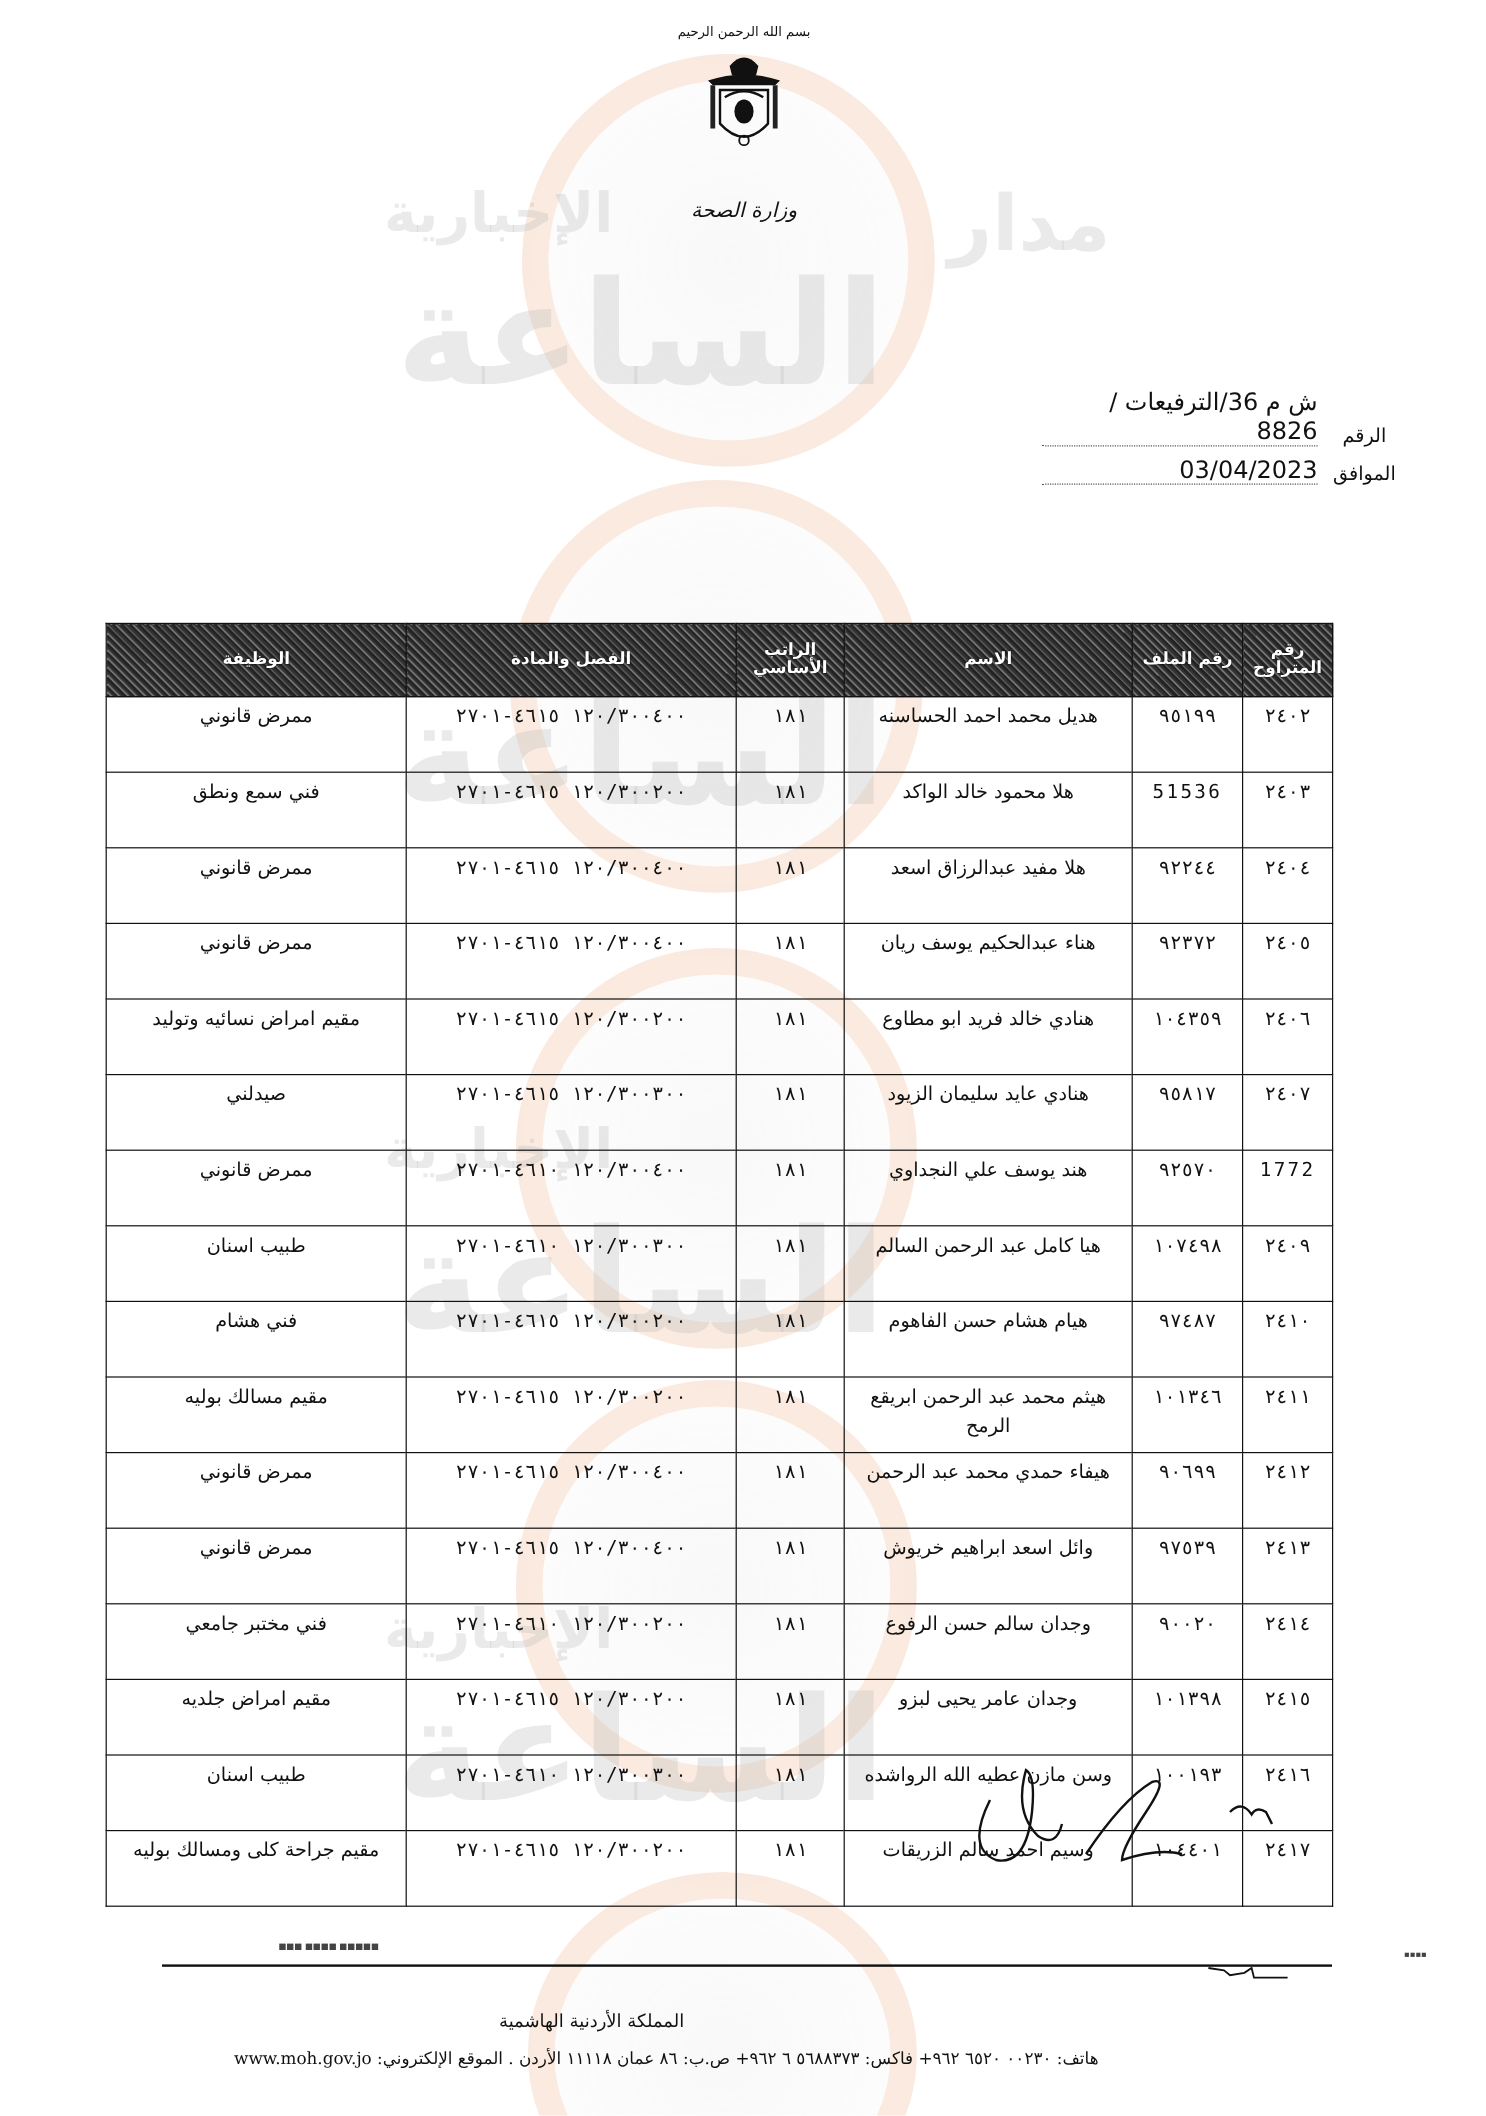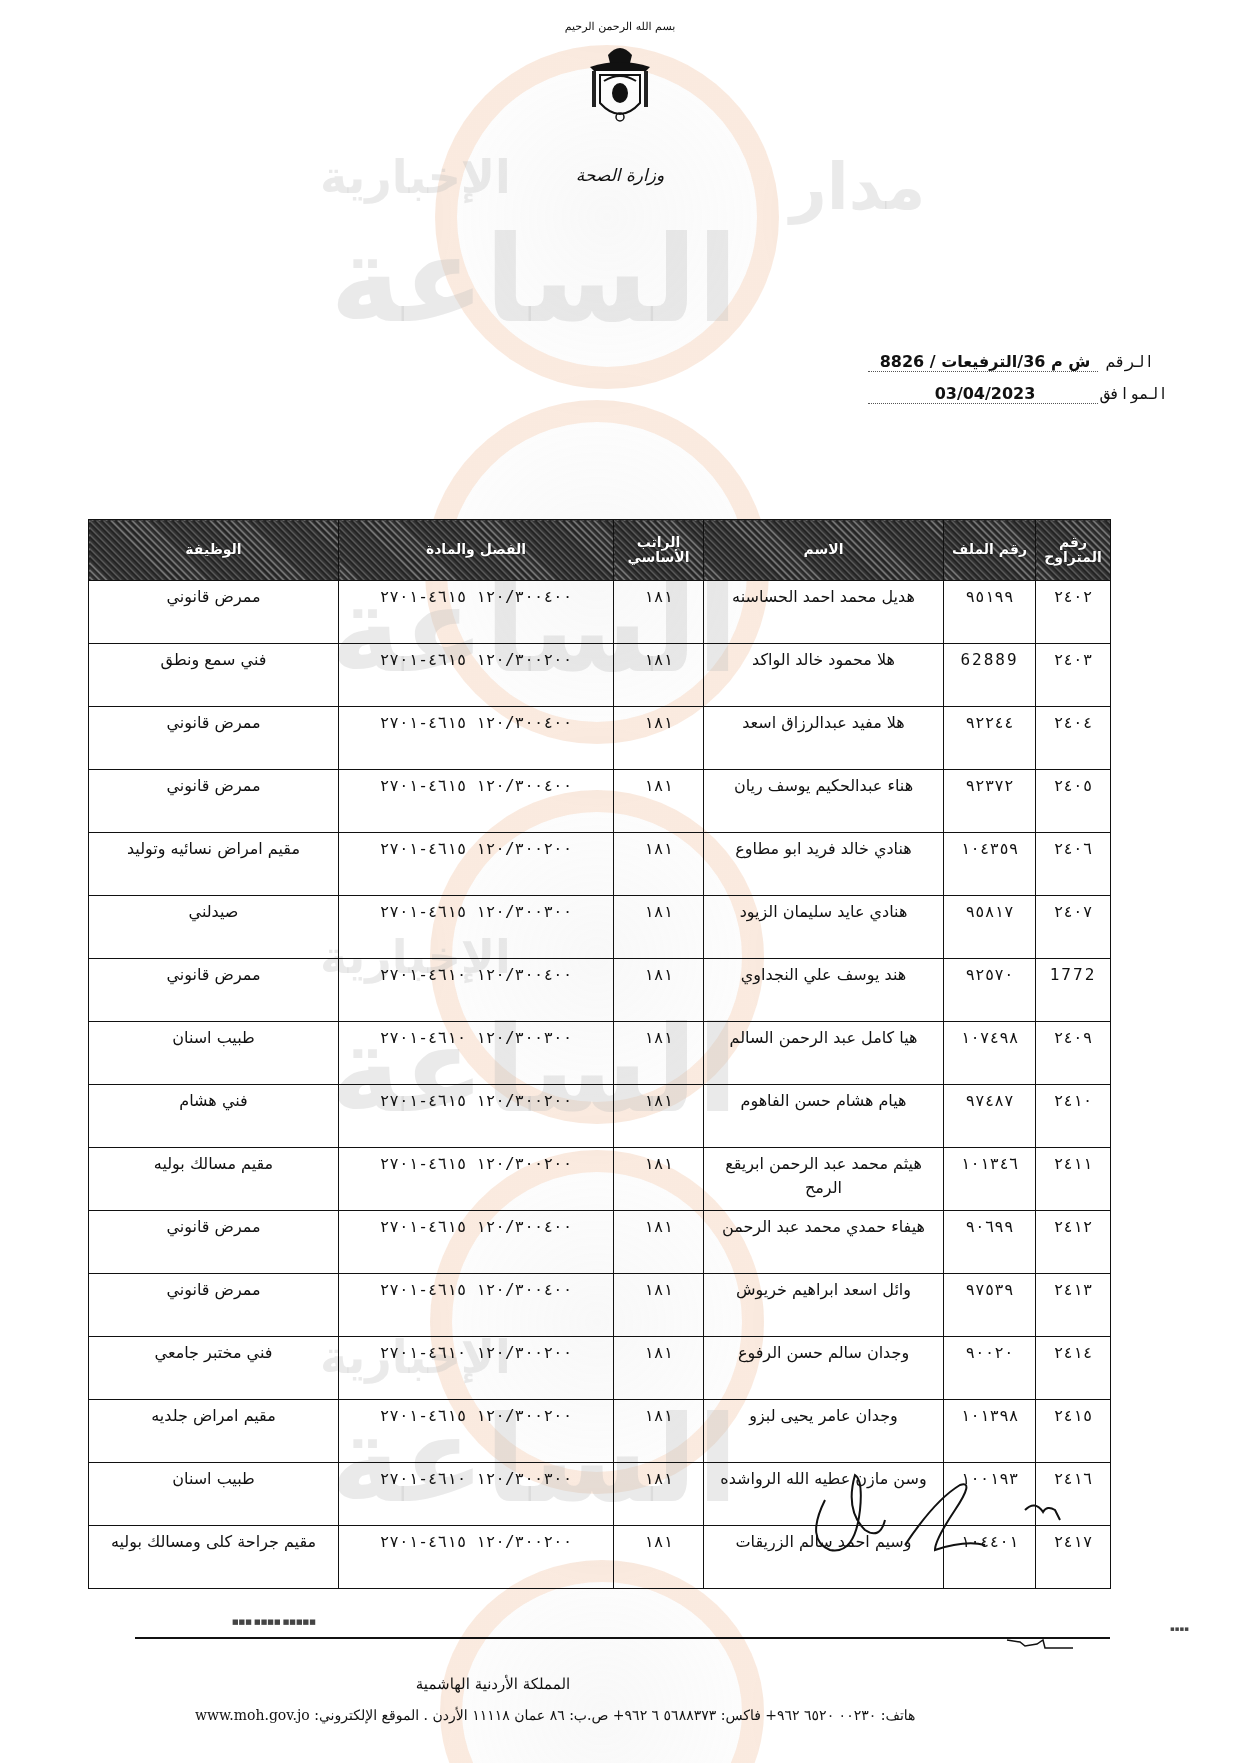--- a/index.html
+++ b/index.html
@@ -14,23 +14,23 @@
 
   
   .crest-wrap { position:absolute; left:560px; top:20px; width:120px; text-align:center; }
   .basmala { font-family:"DejaVu Serif",serif; font-size:11px; }
   .crest { margin:8px auto 0; width:72px; height:90px; }
   .ministry-name { font-family:"DejaVu Serif",serif; font-size:17px; font-style:italic; margin-top:30px; }
 
   .ref-block { position:absolute; right:70px; width:300px; direction:rtl;
                font-family:"DejaVu Sans",sans-serif; font-size:16px; }
   .ref-row { display:flex; align-items:flex-end; gap:8px; height:32px; }
-  .ref-label { width:62px; text-align:left;font-family:Liberation Mono, monospace; }
-  .ref-val { flex:1; border-bottom:1px dotted #555; text-align:center; padding-left:4px;
-             font-weight:bold; font-size:16px; direction:rtl; }
+  .ref-label { width:62px; text-align:center; }
+  .ref-val { flex:1; border-bottom:1px dotted #555; text-align:right; padding-left:4px;
+             font-weight:normal; font-size:20px; direction:rtl; }
 
   
   table.grid { position:absolute; left:88px; top:519px; width:1022px; border-collapse:collapse;
                direction:rtl; table-layout:fixed; }
   table.grid th, table.grid td { border:1.5px solid #111; }
   table.grid th { height:58px; font-family:"DejaVu Sans",sans-serif; font-size:14px; color:#fff;
                   background:
                     repeating-linear-gradient(45deg,#222 0 2px,#888 2px 3px,#333 3px 5px),
                     #444;
                   text-shadow:0 0 2px #000; font-weight:bold; line-height:1.1; }
@@ -119,21 +119,21 @@
     <tr>
       <td class="num">٢٤٠٢</td>
       <td class="num">٩٥١٩٩</td>
       <td class="name">هديل محمد احمد الحساسنه</td>
       <td class="num">١٨١</td>
       <td class="code">١٢٠/٣٠٠٤٠٠  ٤٦١٥-٢٧٠١</td>
       <td class="job">ممرض قانوني</td>
     </tr>
     <tr>
       <td class="num">٢٤٠٣</td>
-      <td class="num">62889</td>
+      <td class="num">51536</td>
       <td class="name">هلا محمود خالد الواكد</td>
       <td class="num">١٨١</td>
       <td class="code">١٢٠/٣٠٠٢٠٠  ٤٦١٥-٢٧٠١</td>
       <td class="job">فني سمع ونطق</td>
     </tr>
     <tr>
       <td class="num">٢٤٠٤</td>
       <td class="num">٩٢٢٤٤</td>
       <td class="name">هلا مفيد عبدالرزاق اسعد</td>
       <td class="num">١٨١</td>

